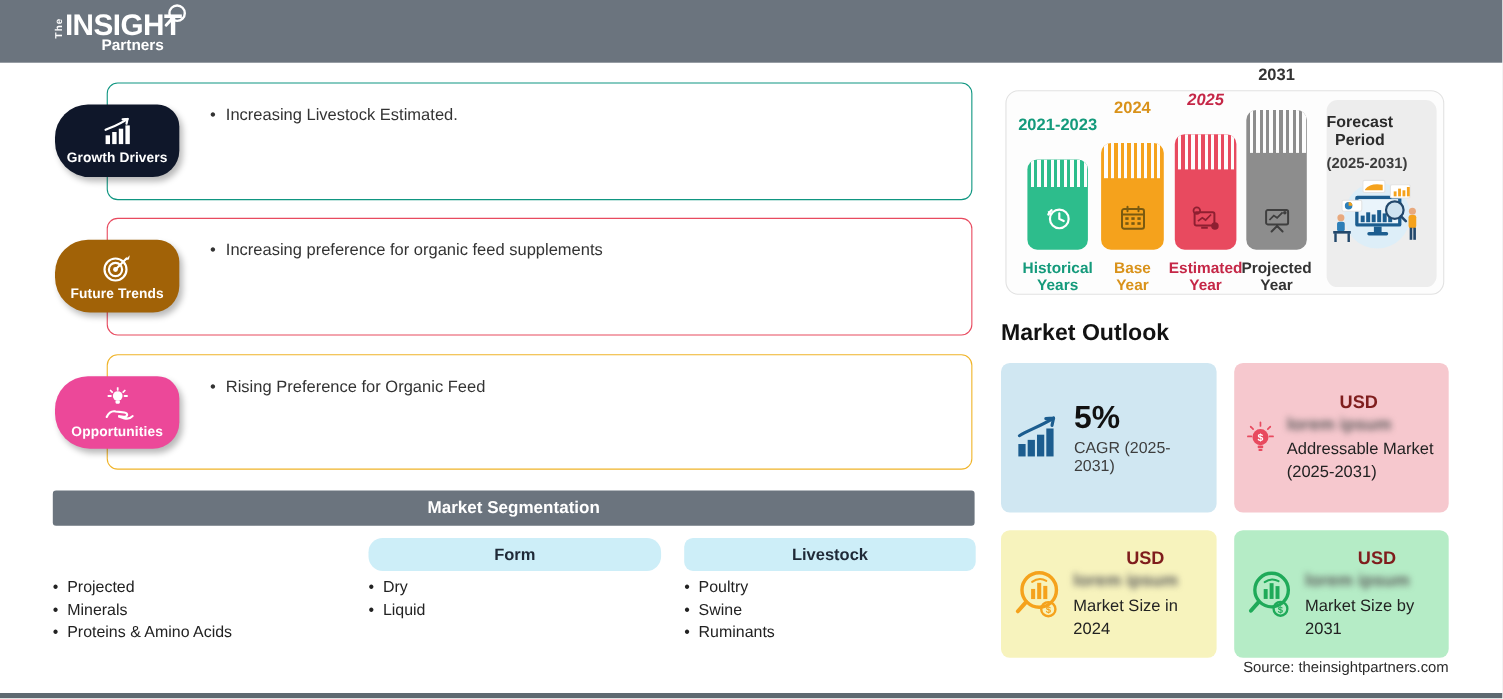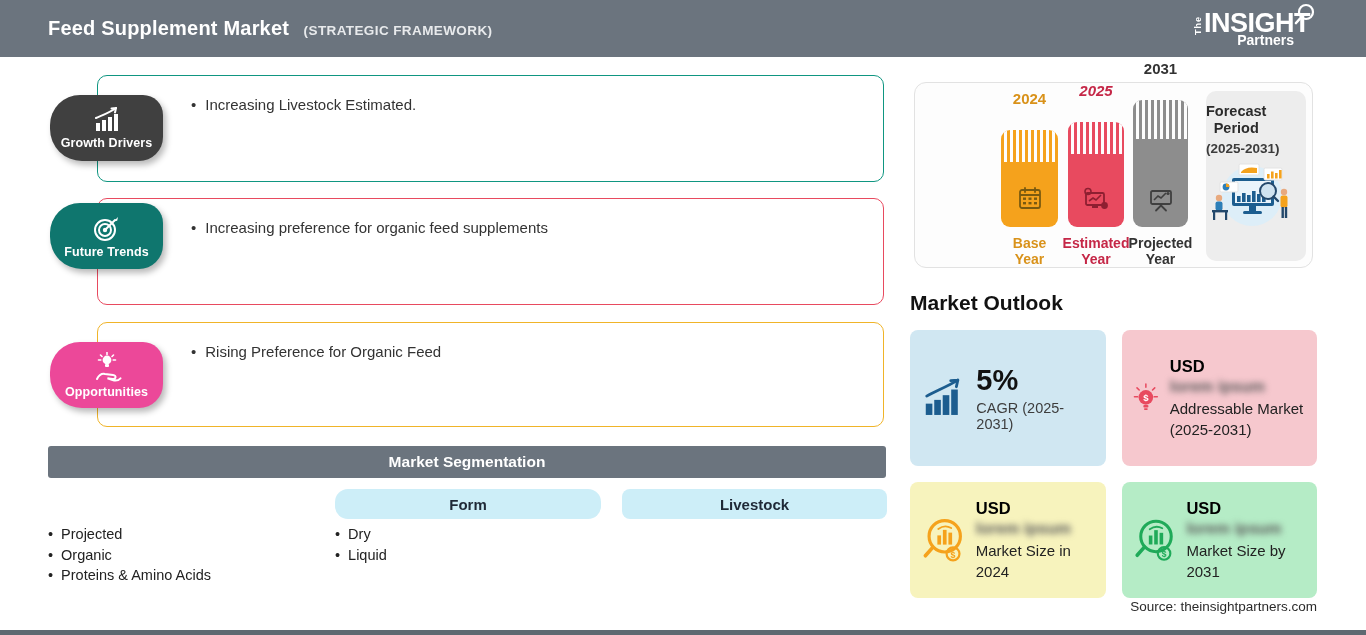--- a/index.html
+++ b/index.html
@@ -52,73 +52,69 @@
   .fc-ill{margin-top:2px;}
   
   .mo-title{position:absolute;left:910px;top:291px;font-size:21px;font-weight:800;color:#121212;}
   .card{position:absolute;border-radius:8px;box-sizing:border-box;display:flex;align-items:center;}
   .card-c1{left:910px;top:330px;width:196px;height:136px;background:#d0e7f2;padding:0 12px;gap:11px;}
   .c1-value{font-size:29px;font-weight:800;color:#111;line-height:32px;}
   .c1-label{font-size:14.5px;color:#3d3d3d;margin-top:2px;}
   .card-c2{left:1122px;top:330px;width:195px;height:136px;background:#f6c8ce;padding:0 8px;gap:8px;}
   .card-c3{left:910px;top:482px;width:196px;height:116px;background:#f7f3bd;padding:0 8px;gap:8px;}
   .card-c4{left:1122px;top:482px;width:195px;height:116px;background:#b5ecc6;padding:0 8px;gap:8px;}
-  .usd{font-size:16.5px;font-weight:800;color:#000000;}
+  .usd{font-size:16.5px;font-weight:800;color:#7f1d1d;margin-left:48px;}
   .blurred{font-size:16px;font-weight:800;color:#5c5c5c;filter:blur(3px);white-space:nowrap;}
   .c-label{font-size:15px;color:#222;line-height:21px;}
   .card-txt{display:flex;flex-direction:column;gap:2px;}
   .src{position:absolute;right:49px;top:599px;font-size:13.5px;color:#2b2b2b;}
   .strip{position:absolute;left:0;bottom:0;width:1366px;height:5px;background:#5e6971;}
 </style>
 </head>
 <body>
 
 <div class="stage">
 
   <div class="hdr">
-    <div>
-      <span class="hdr-title">Feed Supplement Market</span>
-      <span class="hdr-sub">(STRATEGIC FRAMEWORK)</span>
-    </div>
     <div class="logo">
       <span class="logo-the">The</span>
       <div class="logo-main">
         <span class="logo-insight">INSIGHT</span>
         <svg class="logo-ring" width="26" height="26" viewBox="0 0 26 26">
           <circle cx="14" cy="10" r="7" fill="none" stroke="#fff" stroke-width="2.2"></circle>
           <line x1="9" y1="15.5" x2="4" y2="21" stroke="#fff" stroke-width="2.6" stroke-linecap="round"></line>
         </svg>
         <span class="logo-partners">Partners</span>
       </div>
     </div>
   </div>
 
   <div class="fbox" style="top:75px;height:107px;border:1.5px solid #0f9681;">
     <ul>
       <li>Increasing Livestock Estimated.</li>
     </ul>
   </div>
-  <div class="badge" style="top:95px;background:#404040;">
+  <div class="badge" style="top:95px;background:#0f172a;">
     <svg width="34" height="28" viewBox="0 0 34 28">
       <rect x="6" y="16" width="4" height="8" fill="#fff"></rect>
       <rect x="12" y="13" width="4" height="11" fill="#fff"></rect>
       <rect x="18" y="10" width="4" height="14" fill="#fff"></rect>
       <rect x="24" y="7" width="4" height="17" fill="#fff"></rect>
       <path d="M6 11 C13 8 19 6 26 1" fill="none" stroke="#fff" stroke-width="2" stroke-linecap="round"></path>
       <path d="M26 1 L21.5 1.5 M26 1 L25 5.5" stroke="#fff" stroke-width="2" stroke-linecap="round"></path>
     </svg>
     <span class="blabel">Growth Drivers</span>
   </div>
 
   <div class="fbox" style="top:198px;height:107px;border:1.5px solid #e84a5f;">
     <ul>
       <li>Increasing preference for organic feed supplements</li>
     </ul>
   </div>
-  <div class="badge" style="top:203px;background:#0f766e;">
+  <div class="badge" style="top:218px;background:#a16207;">
     <svg width="32" height="30" viewBox="0 0 32 30">
       <circle cx="14" cy="16" r="10" fill="none" stroke="#fff" stroke-width="2"></circle>
       <circle cx="14" cy="16" r="6" fill="none" stroke="#fff" stroke-width="2"></circle>
       <circle cx="14" cy="16" r="2.2" fill="#fff"></circle>
       <line x1="14" y1="16" x2="24" y2="6" stroke="#fff" stroke-width="2" stroke-linecap="round"></line>
       <path d="M24 6 L27 3 L26.2 6.8 L22.4 7.6 Z" fill="#fff"></path>
     </svg>
     <span class="blabel">Future Trends</span>
   </div>
 
@@ -149,30 +145,51 @@
 
   <div class="seg-chip" style="left:335px;width:266px;border-radius:13px;">
     <span>Form</span>
   </div>
   <div class="seg-chip" style="left:622px;width:265px;">
     <span>Livestock</span>
   </div>
 
   <ul class="seg-list" style="left:48px;">
     <li>Projected</li>
-    <li>Organic</li>
+    <li>Minerals</li>
     <li>Proteins &amp; Amino Acids</li>
   </ul>
   <ul class="seg-list" style="left:335px;">
     <li>Dry</li>
     <li>Liquid</li>
   </ul>
+  <ul class="seg-list" style="left:622px;">
+    <li>Poultry</li>
+    <li>Swine</li>
+    <li>Ruminants</li>
+  </ul>
 
   <div class="tl-panel">
 
+    <div class="tl-col" style="left:19px;width:55px;">
+      <span class="tl-year" style="bottom:147px;color:#149a7b;">2021-2023</span>
+      <div class="tl-bar" style="height:82px;background:#2dbd8c;">
+        <div class="tl-stripes" style="height:25px;"></div>
+        <svg class="tl-icon" width="28" height="28" viewBox="0 0 28 28">
+          <circle cx="15" cy="14" r="8.5" fill="none" stroke="#fff" stroke-width="2"></circle>
+          <path d="M15 9 V14 L19 16" fill="none" stroke="#fff" stroke-width="2" stroke-linecap="round"></path>
+          <path d="M5 10 a10 10 0 0 1 3 -4" fill="none" stroke="#fff" stroke-width="2" stroke-linecap="round"></path>
+          <path d="M4.5 6.5 L5 10.5 L8.8 9" fill="#fff"></path>
+        </svg>
+      </div>
+      <div class="tl-cap" style="color:#149a7b;">
+        <span>Historical</span><br>
+        <span>Years</span>
+      </div>
+    </div>
 
     <div class="tl-col" style="left:86px;width:57px;">
       <span class="tl-year" style="bottom:162px;color:#d9921a;">2024</span>
       <div class="tl-bar" style="height:97px;background:#f5a21c;">
         <div class="tl-stripes" style="height:32px;"></div>
         <svg class="tl-icon" width="28" height="28" viewBox="0 0 28 28">
           <rect x="4" y="5" width="20" height="18" rx="2" fill="none" stroke="#7a5a10" stroke-width="1.8"></rect>
           <line x1="4" y1="10" x2="24" y2="10" stroke="#7a5a10" stroke-width="1.8"></line>
           <line x1="9" y1="3" x2="9" y2="7" stroke="#7a5a10" stroke-width="1.8" stroke-linecap="round"></line>
           <line x1="19" y1="3" x2="19" y2="7" stroke="#7a5a10" stroke-width="1.8" stroke-linecap="round"></line>

